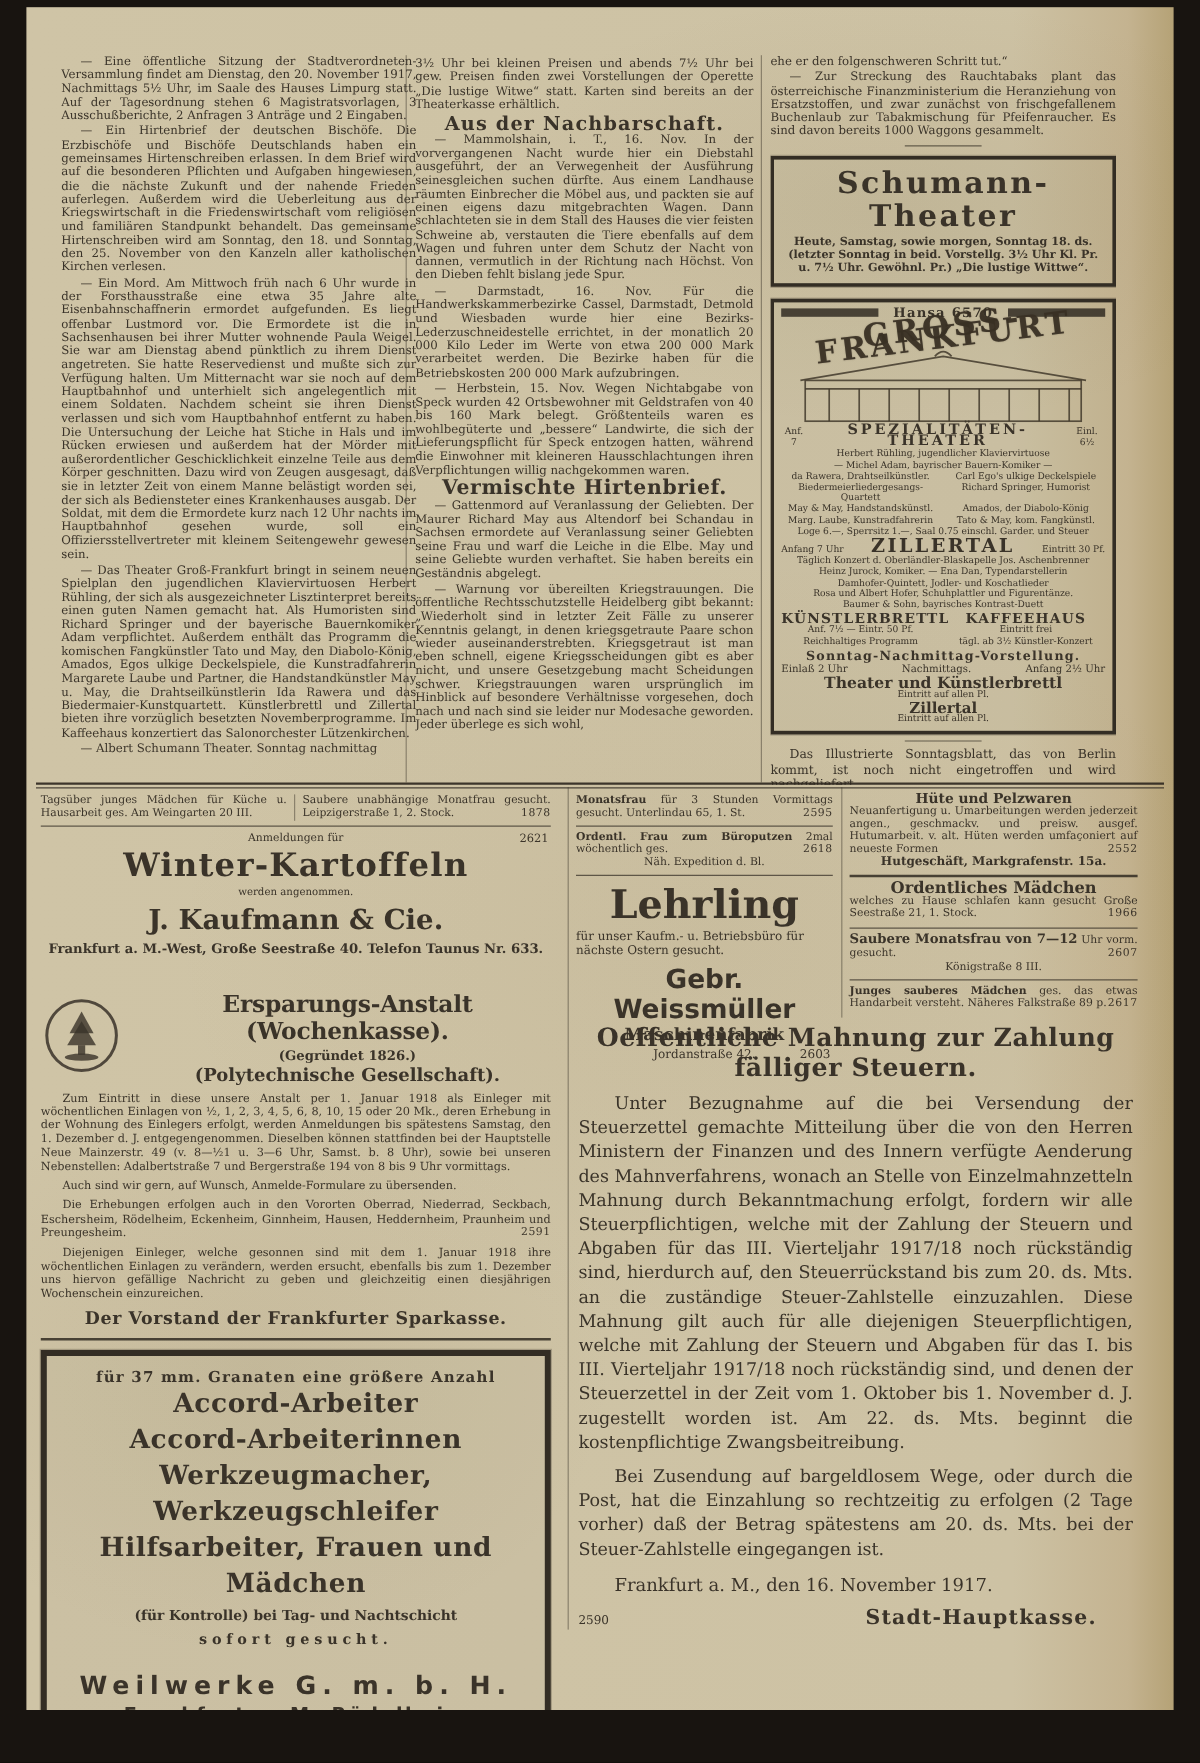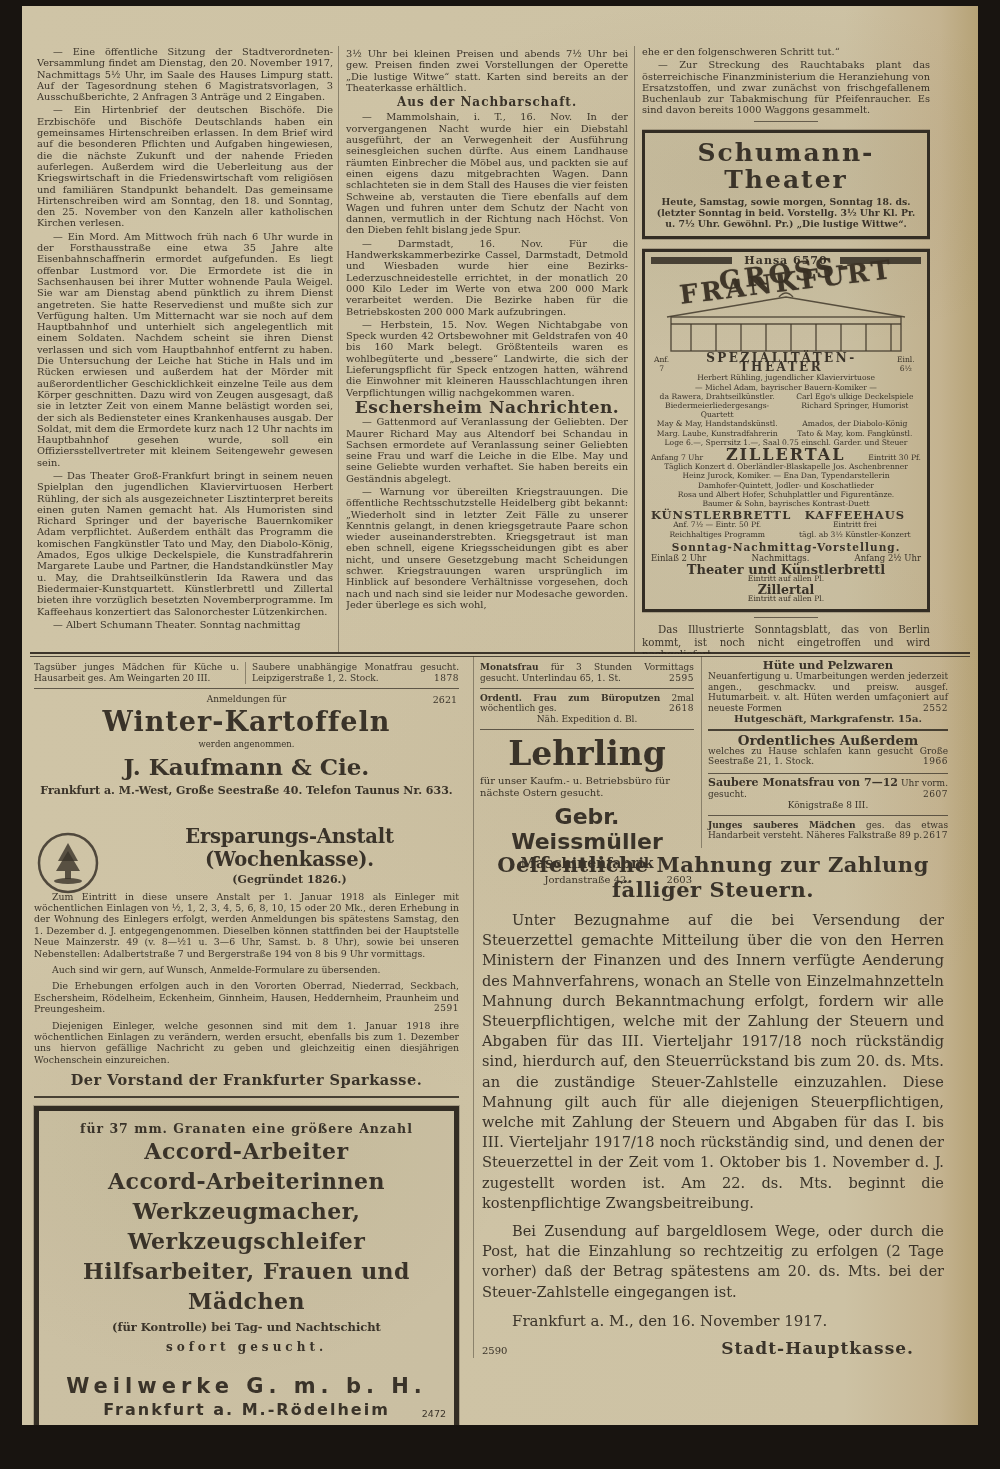--- a/index.html
+++ b/index.html
@@ -15,21 +15,21 @@
   .hr1{border:none;border-top:1px solid rgba(58,51,41,.75);margin:0;}
   .hr2{border:none;border-top:2px solid rgba(48,42,33,.85);margin:0;}
   .dblrule{position:absolute;left:8px;width:940px;border-top:2.5px solid rgba(44,38,30,.9);}
   .dblrule::after{content:"";display:block;border-top:1px solid rgba(44,38,30,.8);margin-top:2px;}
   .col{position:absolute;text-align:justify;}
   .news{font-size:9.8px;line-height:11.3px;}
   .news p{margin:0 0 2px 0;text-indent:16px;}
   .news p.cont{text-indent:0;}
   .shead{font-weight:bold;text-align:center;text-indent:0 !important;margin:4px 0 3px 0 !important;}
   .shead.big{font-size:17px;letter-spacing:.5px;}
-  .shead.small{font-size:12px;letter-spacing:1px;}
+  .shead.small{font-size:16px;letter-spacing:1px;}
   .sep{width:64px;border:none;border-top:1px solid rgba(58,51,41,.7);margin:5px auto;}
   .num{float:right;font-size:9px;letter-spacing:.5px;}
   .boxad{border:3.5px solid #332d24;background:rgba(0,0,0,.015);box-shadow:0 0 0 1px rgba(51,45,36,.25);}
   .sans{font-family:"DejaVu Sans","Liberation Sans",sans-serif;}
   
   .schumann{padding:6px 8px 7px;margin-top:8px;}
   .schumann .t{font-size:25px;font-weight:bold;letter-spacing:2px;text-align:center;line-height:27px;}
   .schumann .b{font-size:9.3px;line-height:11px;text-align:center;margin-top:3px;font-weight:bold;}
   
   .gf{margin-top:10px;padding:4px 6px 6px;font-size:7.6px;line-height:9.2px;text-align:center;}
@@ -95,37 +95,37 @@
   .steuern .sn{font-size:10px;}
   .steuern .sig{font-size:17px;font-weight:bold;letter-spacing:1px;margin-right:30px;}
   .tail{text-align:center;font-weight:bold;}
 </style>
 </head>
 <body>
 
 <div class="page">
   <div class="paper">
 
-    <div class="col news" style="left:15px;top:40px;width:296px;height:608px;overflow:hidden;">
+    <div class="col news" style="left:29px;top:40px;width:296px;height:608px;overflow:hidden;">
       <p>— Eine öffentliche Sitzung der Stadtverordneten-Versammlung findet am Dienstag, den 20. November 1917, Nachmittags 5½ Uhr, im Saale des Hauses Limpurg statt. Auf der Tagesordnung stehen 6 Magistratsvorlagen, 3 Ausschußberichte, 2 Anfragen 3 Anträge und 2 Eingaben.</p>
       <p>— Ein Hirtenbrief der deutschen Bischöfe. Die Erzbischöfe und Bischöfe Deutschlands haben ein gemeinsames Hirtenschreiben erlassen. In dem Brief wird auf die besonderen Pflichten und Aufgaben hingewiesen, die die nächste Zukunft und der nahende Frieden auferlegen. Außerdem wird die Ueberleitung aus der Kriegswirtschaft in die Friedenswirtschaft vom religiösen und familiären Standpunkt behandelt. Das gemeinsame Hirtenschreiben wird am Sonntag, den 18. und Sonntag, den 25. November von den Kanzeln aller katholischen Kirchen verlesen.</p>
       <p>— Ein Mord. Am Mittwoch früh nach 6 Uhr wurde in der Forsthausstraße eine etwa 35 Jahre alte Eisenbahnschaffnerin ermordet aufgefunden. Es liegt offenbar Lustmord vor. Die Ermordete ist die in Sachsenhausen bei ihrer Mutter wohnende Paula Weigel. Sie war am Dienstag abend pünktlich zu ihrem Dienst angetreten. Sie hatte Reservedienst und mußte sich zur Verfügung halten. Um Mitternacht war sie noch auf dem Hauptbahnhof und unterhielt sich angelegentlich mit einem Soldaten. Nachdem scheint sie ihren Dienst verlassen und sich vom Hauptbahnhof entfernt zu haben. Die Untersuchung der Leiche hat Stiche in Hals und im Rücken erwiesen und außerdem hat der Mörder mit außerordentlicher Geschicklichkeit einzelne Teile aus dem Körper geschnitten. Dazu wird von Zeugen ausgesagt, daß sie in letzter Zeit von einem Manne belästigt worden sei, der sich als Bediensteter eines Krankenhauses ausgab. Der Soldat, mit dem die Ermordete kurz nach 12 Uhr nachts im Hauptbahnhof gesehen wurde, soll ein Offiziersstellvertreter mit kleinem Seitengewehr gewesen sein.</p>
       <p>— Das Theater Groß-Frankfurt bringt in seinem neuen Spielplan den jugendlichen Klaviervirtuosen Herbert Rühling, der sich als ausgezeichneter Lisztinterpret bereits einen guten Namen gemacht hat. Als Humoristen sind Richard Springer und der bayerische Bauernkomiker Adam verpflichtet. Außerdem enthält das Programm die komischen Fangkünstler Tato und May, den Diabolo-König, Amados, Egos ulkige Deckelspiele, die Kunstradfahrerin Margarete Laube und Partner, die Handstandkünstler May u. May, die Drahtseilkünstlerin Ida Rawera und das Biedermaier-Kunstquartett. Künstlerbrettl und Zillertal bieten ihre vorzüglich besetzten Novemberprogramme. Im Kaffeehaus konzertiert das Salonorchester Lützenkirchen.</p>
       <p>— Albert Schumann Theater. Sonntag nachmittag</p>
     </div>
 
     <div class="vrule" style="left:316px;top:40px;height:606px;"></div>
 
     <div class="col news" style="left:324px;top:42px;width:282px;height:608px;overflow:hidden;">
       <p class="cont">3½ Uhr bei kleinen Preisen und abends 7½ Uhr bei gew. Preisen finden zwei Vorstellungen der Operette „Die lustige Witwe“ statt. Karten sind bereits an der Theaterkasse erhältlich.</p>
       <p class="shead small">Aus der Nachbarschaft.</p>
       <p>— Mammolshain, i. T., 16. Nov. In der vorvergangenen Nacht wurde hier ein Diebstahl ausgeführt, der an Verwegenheit der Ausführung seinesgleichen suchen dürfte. Aus einem Landhause räumten Einbrecher die Möbel aus, und packten sie auf einen eigens dazu mitgebrachten Wagen. Dann schlachteten sie in dem Stall des Hauses die vier feisten Schweine ab, verstauten die Tiere ebenfalls auf dem Wagen und fuhren unter dem Schutz der Nacht von dannen, vermutlich in der Richtung nach Höchst. Von den Dieben fehlt bislang jede Spur.</p>
       <p>— Darmstadt, 16. Nov. Für die Handwerkskammerbezirke Cassel, Darmstadt, Detmold und Wiesbaden wurde hier eine Bezirks-Lederzuschneidestelle errichtet, in der monatlich 20 000 Kilo Leder im Werte von etwa 200 000 Mark verarbeitet werden. Die Bezirke haben für die Betriebskosten 200 000 Mark aufzubringen.</p>
       <p>— Herbstein, 15. Nov. Wegen Nichtabgabe von Speck wurden 42 Ortsbewohner mit Geldstrafen von 40 bis 160 Mark belegt. Größtenteils waren es wohlbegüterte und „bessere“ Landwirte, die sich der Lieferungspflicht für Speck entzogen hatten, während die Einwohner mit kleineren Hausschlachtungen ihren Verpflichtungen willig nachgekommen waren.</p>
-      <p class="shead big">Eschersheim Nachrichten.</p>
+      <p class="shead big">Vermischte Hirtenbrief.</p>
       <p>— Gattenmord auf Veranlassung der Geliebten. Der Maurer Richard May aus Altendorf bei Schandau in Sachsen ermordete auf Veranlassung seiner Geliebten seine Frau und warf die Leiche in die Elbe. May und seine Geliebte wurden verhaftet. Sie haben bereits ein Geständnis abgelegt.</p>
       <p>— Warnung vor übereilten Kriegstrauungen. Die öffentliche Rechtsschutzstelle Heidelberg gibt bekannt: „Wiederholt sind in letzter Zeit Fälle zu unserer Kenntnis gelangt, in denen kriegsgetraute Paare schon wieder auseinanderstrebten. Kriegsgetraut ist man eben schnell, eigene Kriegsscheidungen gibt es aber nicht, und unsere Gesetzgebung macht Scheidungen schwer. Kriegstrauungen waren ursprünglich im Hinblick auf besondere Verhältnisse vorgesehen, doch nach und nach sind sie leider nur Modesache geworden. Jeder überlege es sich wohl,</p>
     </div>
 
     <div class="vrule" style="left:612px;top:40px;height:606px;"></div>
 
     <div class="col news" style="left:620px;top:40px;width:288px;height:608px;overflow:hidden;">
       <p class="cont">ehe er den folgenschweren Schritt tut.“</p>
       <p>— Zur Streckung des Rauchtabaks plant das österreichische Finanzministerium die Heranziehung von Ersatzstoffen, und zwar zunächst von frischgefallenem Buchenlaub zur Tabakmischung für Pfeifenraucher. Es sind davon bereits 1000 Waggons gesammelt.</p>
       <hr class="sep">
@@ -260,20 +260,21 @@
               <path d="M32 12 L22 30 L42 30 Z"></path>
               <path d="M32 20 L20 40 L44 40 Z"></path>
               <rect x="29" y="40" width="6" height="8"></rect>
               <ellipse cx="32" cy="50" rx="14" ry="3"></ellipse>
             </g>
           </svg>
         </div>
         <div class="head">
           <div class="t">Ersparungs-Anstalt (Wochenkasse).</div>
           <div class="s1">(Gegründet 1826.)</div>
+          <div class="s2">(Polytechnische Gesellschaft).</div>
         </div>
         <p>Zum Eintritt in diese unsere Anstalt per 1. Januar 1918 als Einleger mit wöchentlichen Einlagen von ½, 1, 2, 3, 4, 5, 6, 8, 10, 15 oder 20 Mk., deren Erhebung in der Wohnung des Einlegers erfolgt, werden Anmeldungen bis spätestens Samstag, den 1. Dezember d. J. entgegengenommen. Dieselben können stattfinden bei der Hauptstelle Neue Mainzerstr. 49 (v. 8—½1 u. 3—6 Uhr, Samst. b. 8 Uhr), sowie bei unseren Nebenstellen: Adalbertstraße 7 und Bergerstraße 194 von 8 bis 9 Uhr vormittags.</p>
         <p>Auch sind wir gern, auf Wunsch, Anmelde-Formulare zu übersenden.</p>
         <p><span>Die Erhebungen erfolgen auch in den Vororten Oberrad, Niederrad, Seckbach, Eschersheim, Rödelheim, Eckenheim, Ginnheim, Hausen, Heddernheim, Praunheim und Preungesheim.</span> <span class="num">2591</span></p>
         <p>Diejenigen Einleger, welche gesonnen sind mit dem 1. Januar 1918 ihre wöchentlichen Einlagen zu verändern, werden ersucht, ebenfalls bis zum 1. Dezember uns hiervon gefällige Nachricht zu geben und gleichzeitig einen diesjährigen Wochenschein einzureichen.</p>
         <div class="sig">Der Vorstand der Frankfurter Sparkasse.</div>
       </div>
 
       <hr class="hr2" style="margin-top:8px;">
 
@@ -324,21 +325,21 @@
 
     <div style="position:absolute;left:686px;top:654px;width:240px;">
       <div class="cls">
         <div class="adtitle" style="font-size:11.5px;">Hüte und Pelzwaren</div>
         <span>Neuanfertigung u. Umarbeitungen werden jederzeit angen., geschmackv. und preisw. ausgef. Hutumarbeit. v. alt. Hüten werden umfaçoniert auf neueste Formen</span>
         <span class="num">2552</span>
         <div class="tail" style="font-size:10px;">Hutgeschäft, Markgrafenstr. 15a.</div>
       </div>
       <hr class="hr2" style="margin-top:4px;">
       <div class="cls" style="margin-top:4px;">
-        <div class="adtitle" style="font-size:13.5px;">Ordentliches Außerdem</div>
+        <div class="adtitle" style="font-size:13.5px;">Ordentliches Mädchen</div>
         <span>welches zu Hause schlafen kann gesucht Große Seestraße 21, 1. Stock.</span>
         <span class="num">1966</span>
       </div>
       <hr class="hr1" style="margin-top:6px;">
       <div class="cls" style="margin-top:4px;">
         <span class="bld" style="font-size:11px;">Saubere Monatsfrau von 7—12</span>
         <span>Uhr vorm. gesucht.</span>
         <span class="num">2607</span>
         <div class="tail" style="font-weight:normal;">Königstraße 8 III.</div>
       </div>

